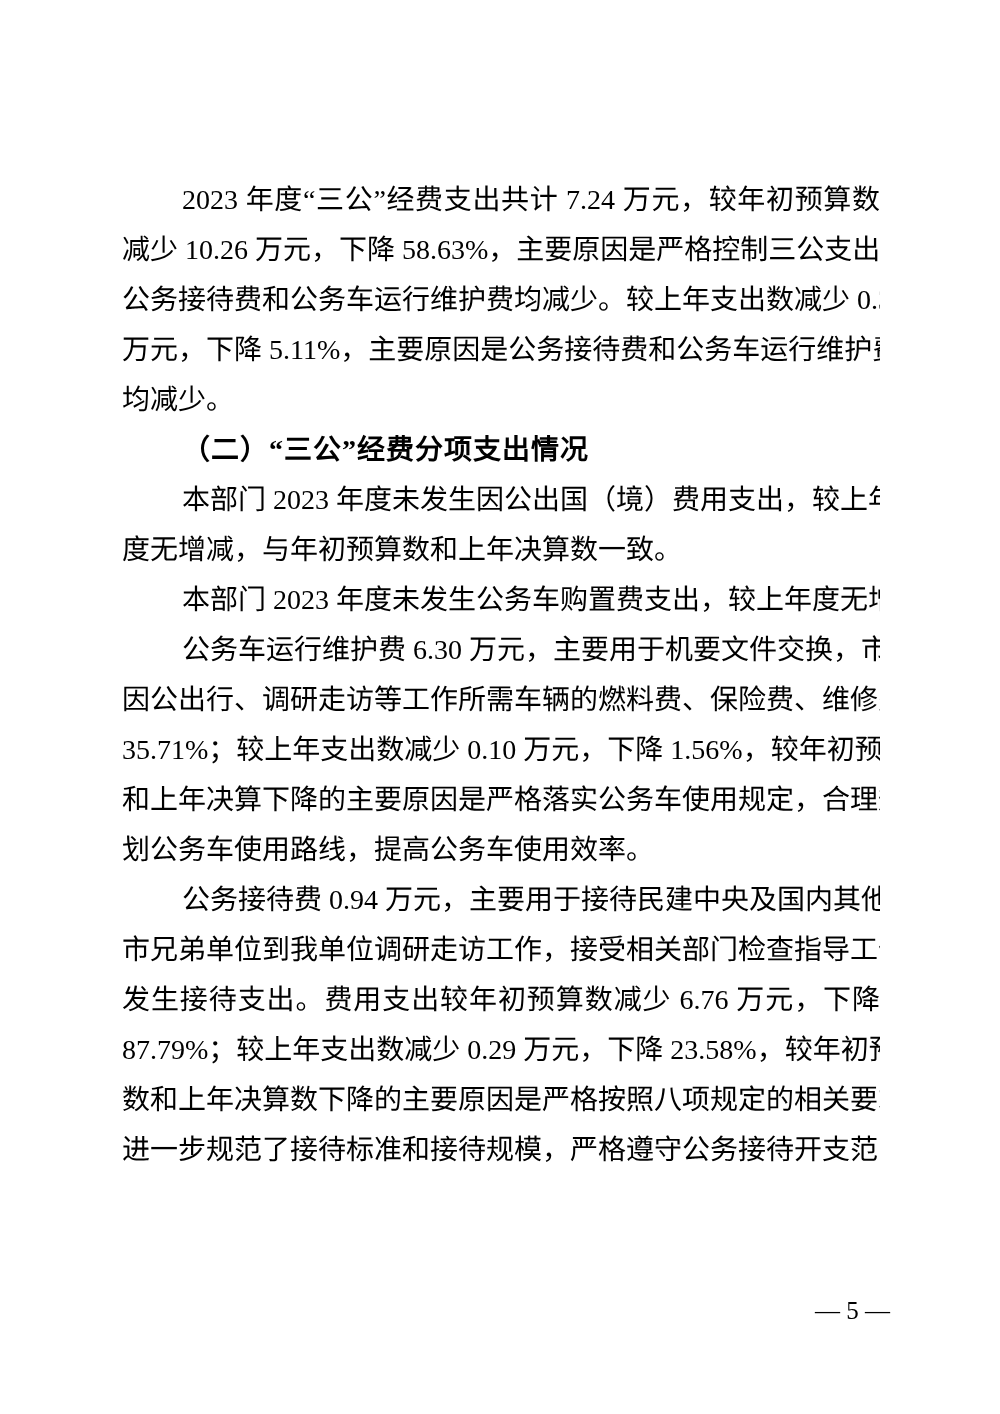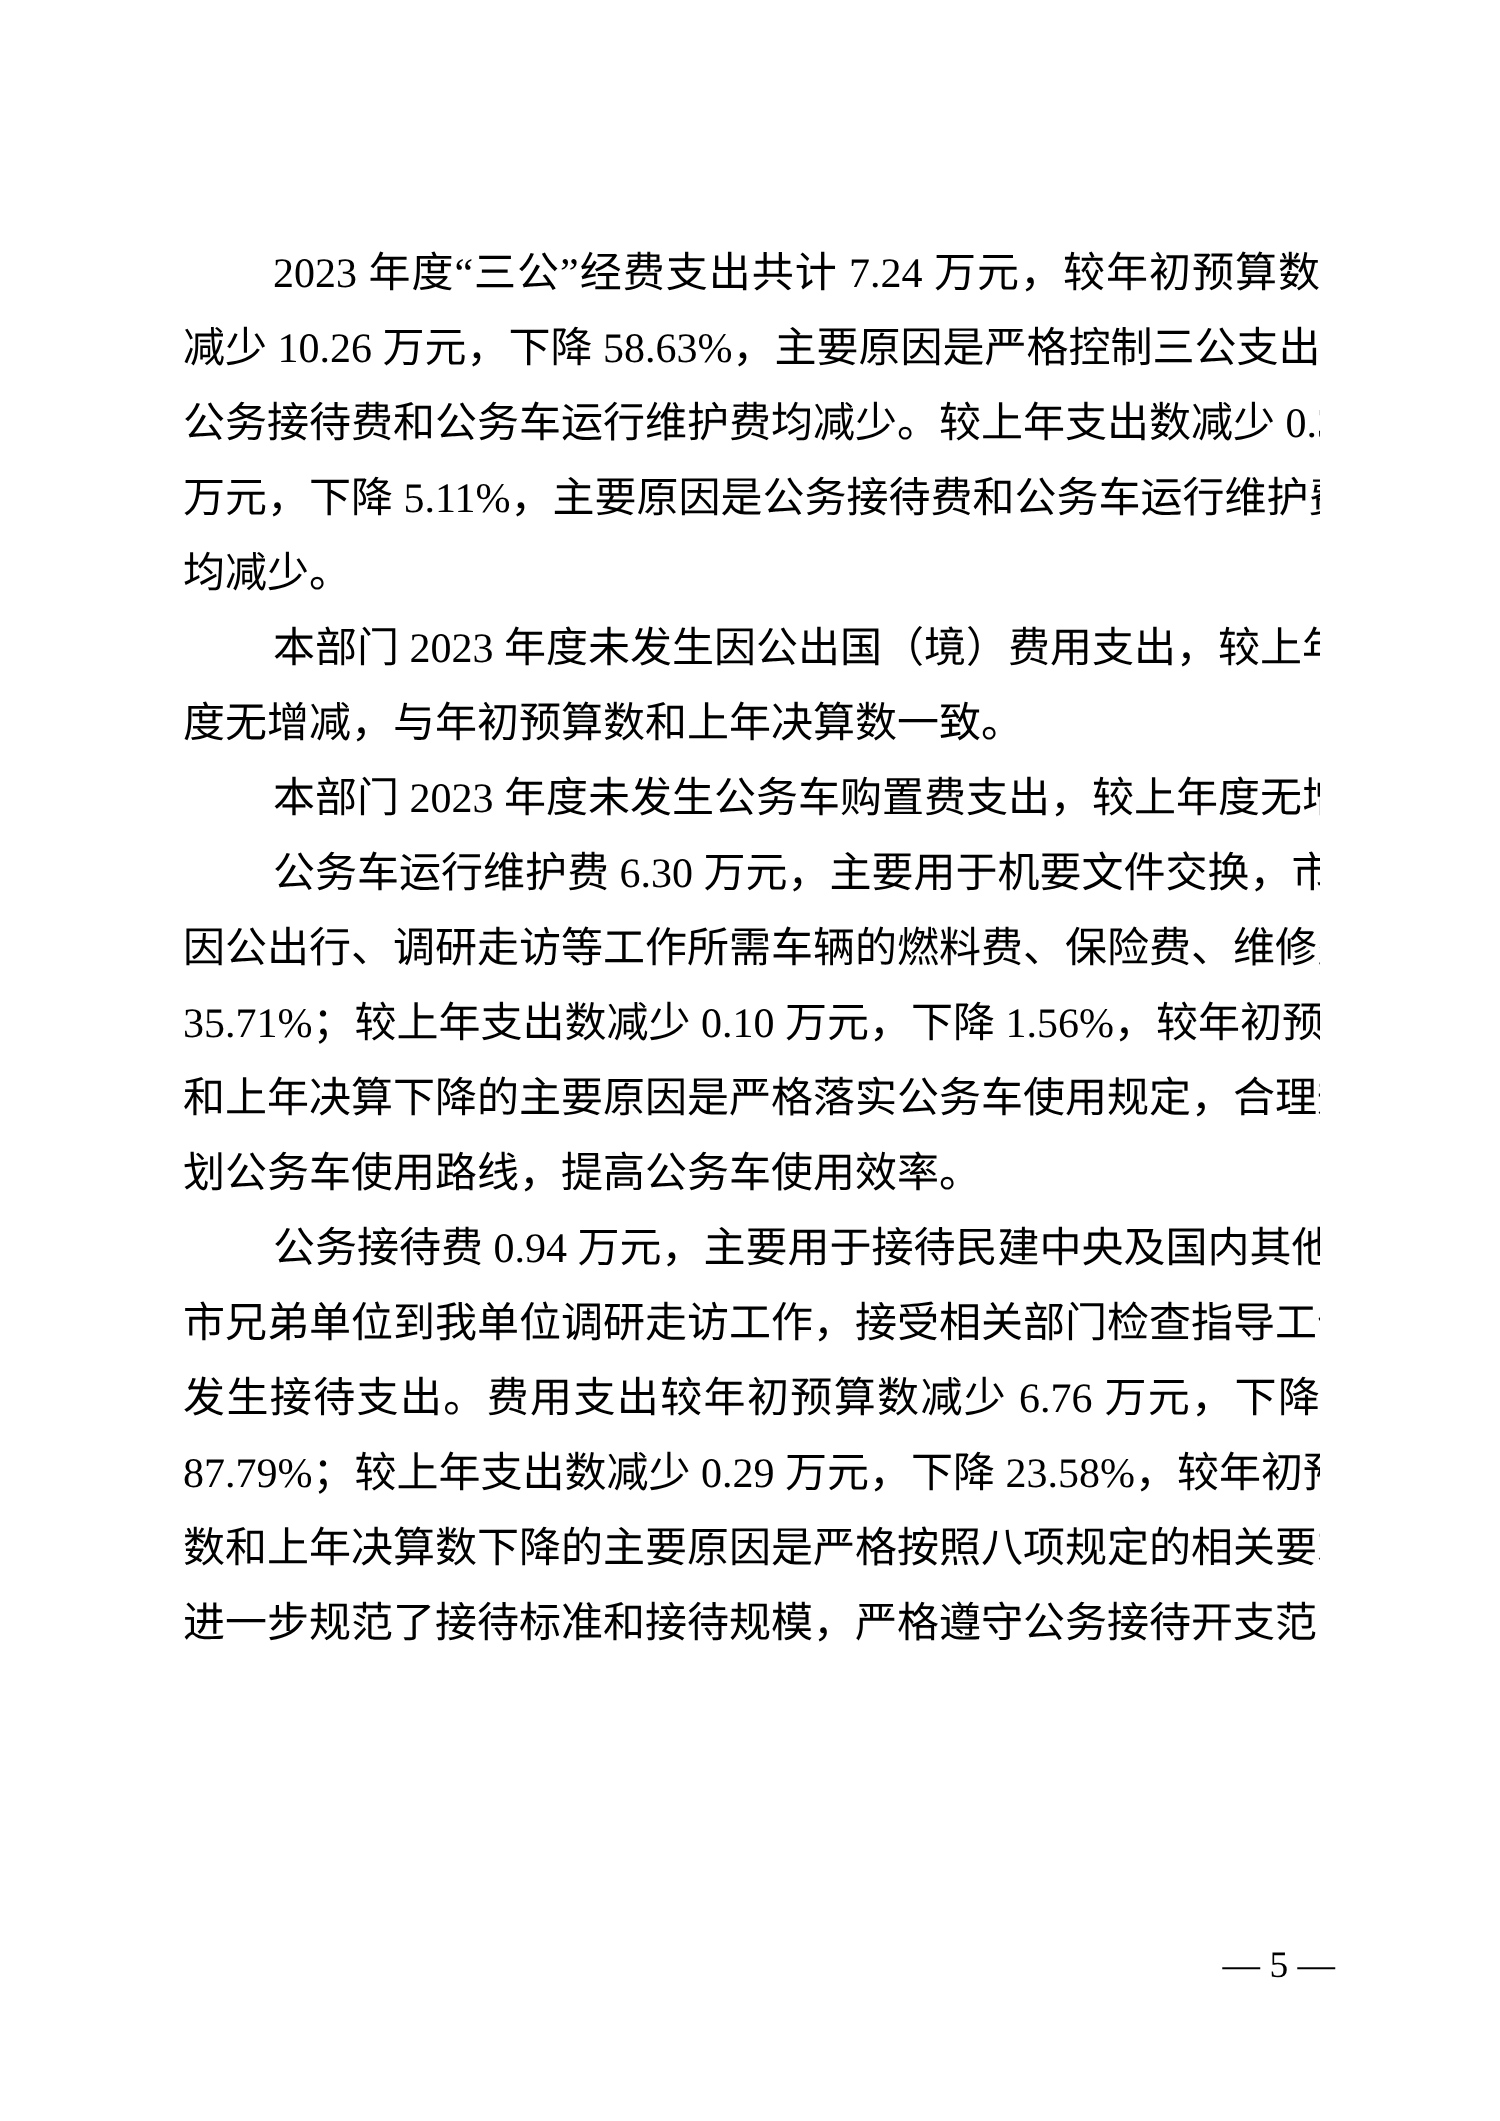--- a/index.html
+++ b/index.html
@@ -13,21 +13,21 @@
     height: 1414px;
     margin: 0 auto;
     background: #ffffff;
     overflow: hidden;
     font-family: "Liberation Serif", "DejaVu Serif", serif;
     color: #000000;
   }
   .text-column {
     position: absolute;
     left: 122px;
-    top: 158px;
+    top: 175px;
     width: 758px;
   }
   .line {
     font-size: 28px;
     line-height: 50px;
     height: 50px;
     white-space: nowrap;
     text-align: justify;
     text-align-last: justify;
     overflow: hidden;
@@ -59,20 +59,23 @@
 
 <div class="page">
   <div class="text-column">
     <div class="para">
         <div class="line first">2023 年度“三公”经费支出共计 7.24 万元，较年初预算数</div>
         <div class="line">减少 10.26 万元，下降 58.63%，主要原因是严格控制三公支出，</div>
         <div class="line">公务接待费和公务车运行维护费均减少。较上年支出数减少 0.39</div>
         <div class="line">万元，下降 5.11%，主要原因是公务接待费和公务车运行维护费</div>
         <div class="line end">均减少。</div>
       </div>
+    <div class="heading">
+        <div class="line first end">（二）“三公”经费分项支出情况</div>
+      </div>
     <div class="para">
         <div class="line first">本部门 2023 年度未发生因公出国（境）费用支出，较上年</div>
         <div class="line end">度无增减，与年初预算数和上年决算数一致。</div>
       </div>
     <div class="para">
         <div class="line first">本部门 2023 年度未发生公务车购置费支出，较上年度无增</div>
       </div>
     <div class="para">
         <div class="line first">公务车运行维护费 6.30 万元，主要用于机要文件交换，市内</div>
         <div class="line">因公出行、调研走访等工作所需车辆的燃料费、保险费、维修费、</div>

